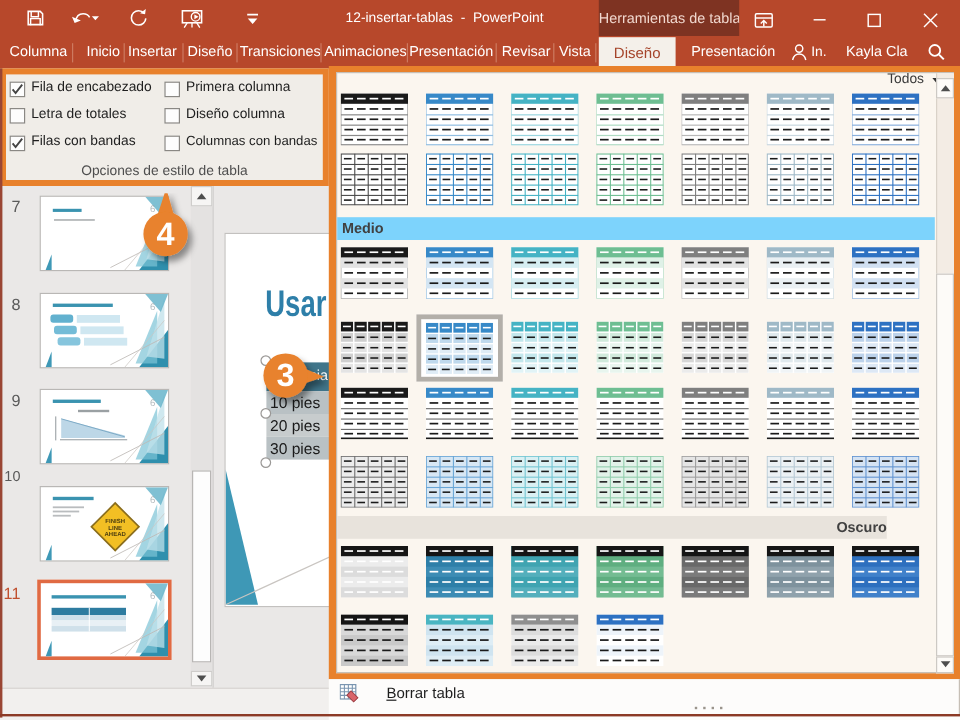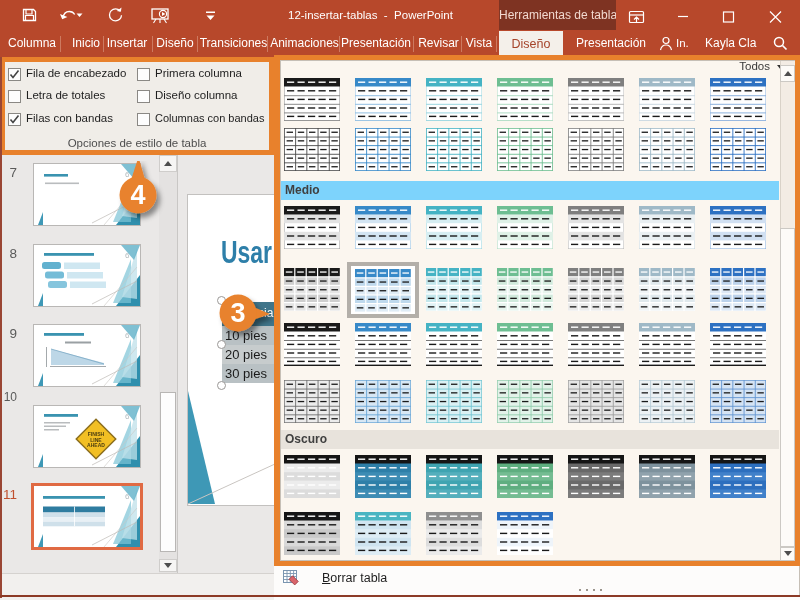--- a/index.html
+++ b/index.html
@@ -212,21 +212,21 @@
       <polygon points="38,24 38,44 64,35" fill="#e8822d"></polygon>
       <circle cx="32" cy="34" r="18.5" fill="#e8822d"></circle>
     </g>
 <text x="32" y="43" text-anchor="middle" fill="#ffffff" font-size="27" font-weight="bold" font-family="Liberation Sans, sans-serif">3</text>
 </svg>
 <div class="abs" style="left:274px;top:55px;width:526px;height:511px;background:#e8812c;"></div>
 <div class="abs" style="left:280px;top:60px;width:515px;height:501px;background:#fbf6ef;border:1px solid #c6bfb6;"></div>
 <div class="abs" style="left:700px;top:60px;width:70px;height:15px;color:#3a3a3a;font-size:11.5px;text-align:right;">Todos</div>
 <div class="abs" style="left:777px;top:65px;width:0;height:0;border-left:4px solid transparent;border-right:4px solid transparent;border-top:5px solid #333333;"></div>
 <div class="abs" style="left:281px;top:181px;width:498px;height:19px;background:#7dd3fc;color:#404040;font-size:12px;font-weight:bold;line-height:19px;padding-left:4px;">Medio</div>
-<div class="abs" style="left:281px;top:430px;width:498px;height:19px;background:#e8e3dc;color:#404040;font-size:12px;font-weight:bold;line-height:19px;padding-left:4px;">Oscuro</div>
+<div class="abs" style="left:281px;top:430px;width:458px;height:19px;background:#e8e3dc;color:#404040;font-size:12px;font-weight:bold;line-height:19px;padding-left:4px;text-align:right;">Oscuro</div>
 <div class="abs" style="left:347px;top:262px;width:72px;height:56px;background:#ffffff;border:4px solid #b3afa9;"></div>
 <div class="abs" style="left:284px;top:78px;width:56px;height:43px;"><svg width="56" height="43" viewBox="0 0 56 43">
       <rect x="0" y="0" width="56" height="43" fill="#ffffff" stroke="#8a8a8a" stroke-width="1"></rect>
       <rect x="0" y="0" width="56" height="8.5" fill="#1a1a1a"></rect>
       <rect x="3.0" y="3.5" width="7.2" height="1.4" fill="#ffffff"></rect>
       <rect x="13.5" y="3.5" width="7.2" height="1.4" fill="#ffffff"></rect>
       <rect x="24.0" y="3.5" width="7.2" height="1.4" fill="#ffffff"></rect>
       <rect x="34.5" y="3.5" width="7.2" height="1.4" fill="#ffffff"></rect>
       <rect x="45.0" y="3.5" width="7.2" height="1.4" fill="#ffffff"></rect>
       <rect x="0" y="17.2" width="56" height="1" fill="#8a8a8a"></rect>

